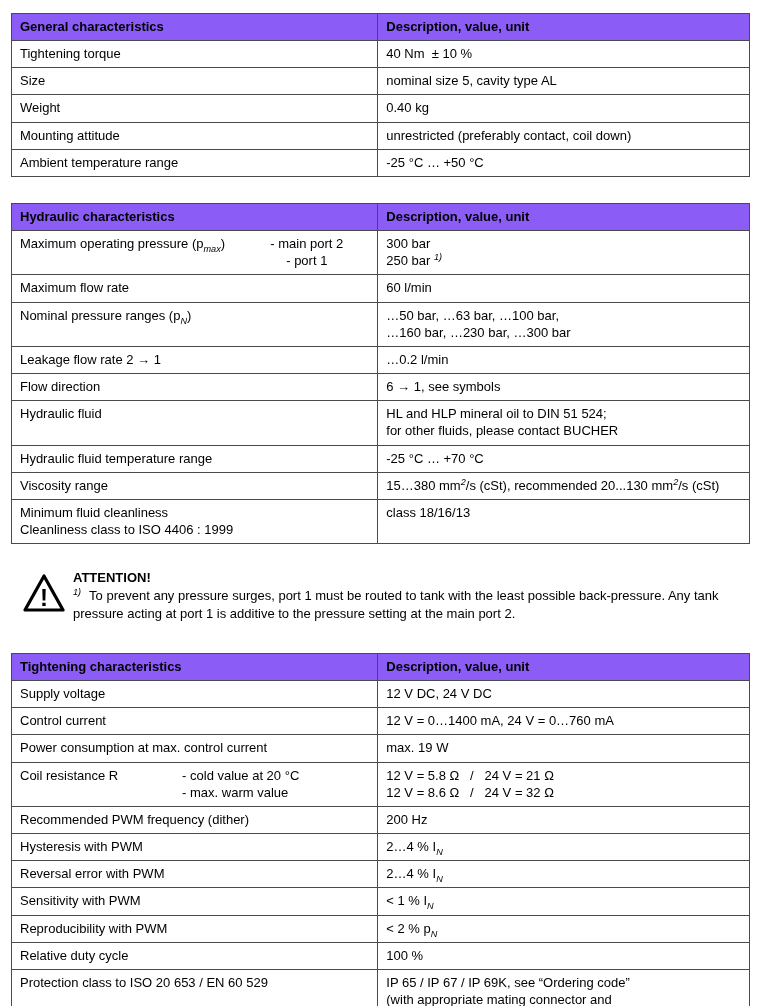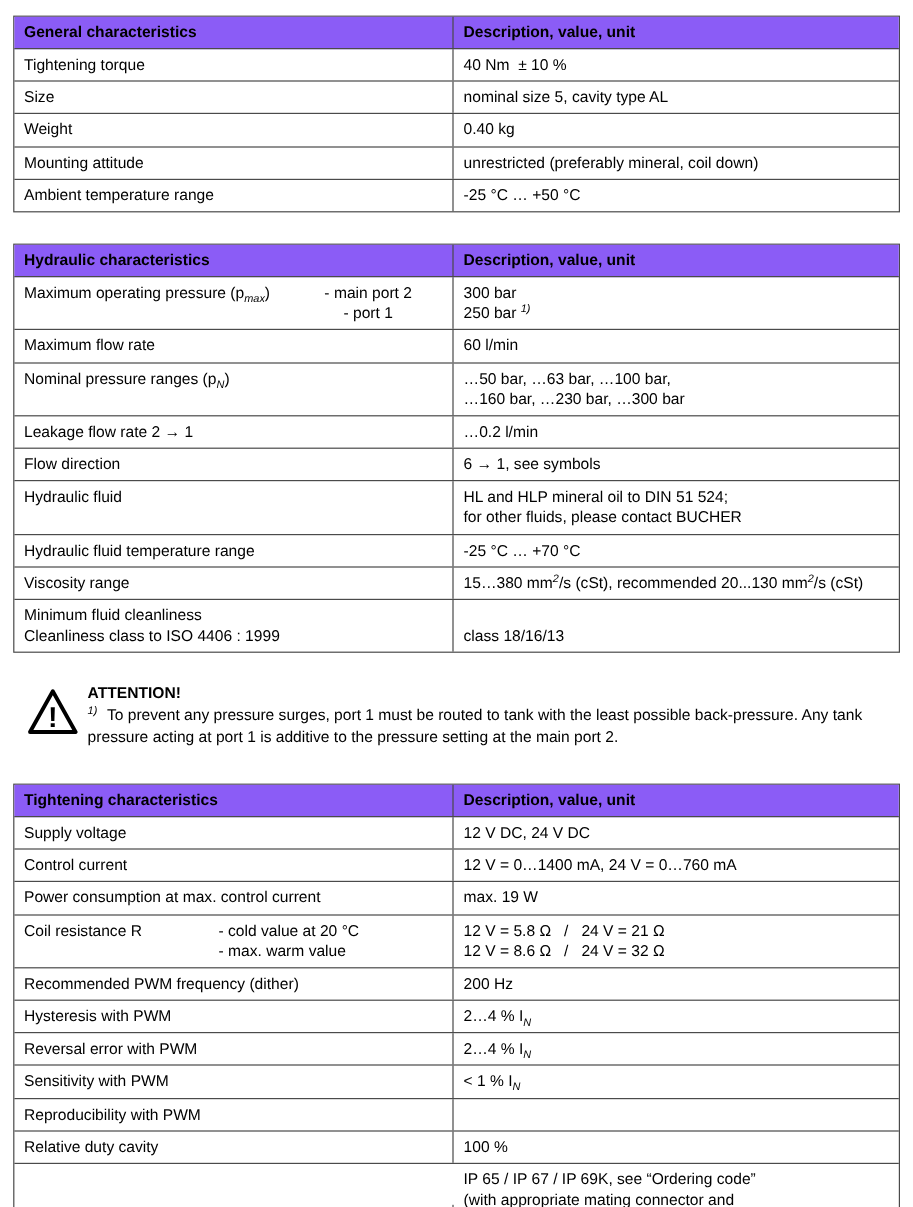--- a/index.html
+++ b/index.html
@@ -18,21 +18,21 @@
     background: #ffffff;
   }
   .char-table {
     border: 1px solid #4a4a4a;
     margin-bottom: 26px;
   }
   .row {
     display: flex;
     border-bottom: 1px solid #4a4a4a;
   }
-  .row:last-child { border-bottom: none; align-items: flex-end; }
+  .row:last-child { border-bottom: none; }
   .cell {
     box-sizing: border-box;
     padding: 4px 8px 5px 8px;
     line-height: 1.32;
     white-space: pre-wrap;
   }
   .cell.label {
     width: 49.7%;
     border-right: 1px solid #4a4a4a;
   }
@@ -83,21 +83,21 @@
     <div class="row">
       <div class="cell label">Size</div>
       <div class="cell value">nominal size 5, cavity type AL</div>
     </div>
     <div class="row">
       <div class="cell label">Weight</div>
       <div class="cell value">0.40 kg</div>
     </div>
     <div class="row">
       <div class="cell label">Mounting attitude</div>
-      <div class="cell value">unrestricted (preferably mineral, coil down)</div>
+      <div class="cell value">unrestricted (preferably contact, coil down)</div>
     </div>
     <div class="row">
       <div class="cell label">Ambient temperature range</div>
       <div class="cell value">-25 °C … +50 °C</div>
     </div>
   </section>
 
   <section class="char-table">
     <div class="row head">
       <div class="cell label">Hydraulic characteristics</div>
@@ -201,23 +201,24 @@
     <div class="row">
       <div class="cell label">Reversal error with PWM</div>
       <div class="cell value">2…4 % I<sub>N</sub></div>
     </div>
     <div class="row">
       <div class="cell label">Sensitivity with PWM</div>
       <div class="cell value">&lt; 1 % I<sub>N</sub></div>
     </div>
     <div class="row">
       <div class="cell label">Reproducibility with PWM</div>
-    </div>
-    <div class="row">
-      <div class="cell label">Relative duty cavity</div>
+      <div class="cell value">&lt; 2 % p<sub>N</sub></div>
+    </div>
+    <div class="row">
+      <div class="cell label">Relative duty cycle</div>
       <div class="cell value">100 %</div>
     </div>
     <div class="row">
       <div class="cell label">Protection class to ISO 20 653 / EN 60 529</div>
       <div class="cell value">IP 65 / IP 67 / IP 69K, see “Ordering code”
 (with appropriate mating connector and
 proper fitting and sealing)</div>
     </div>
 
   </section>

